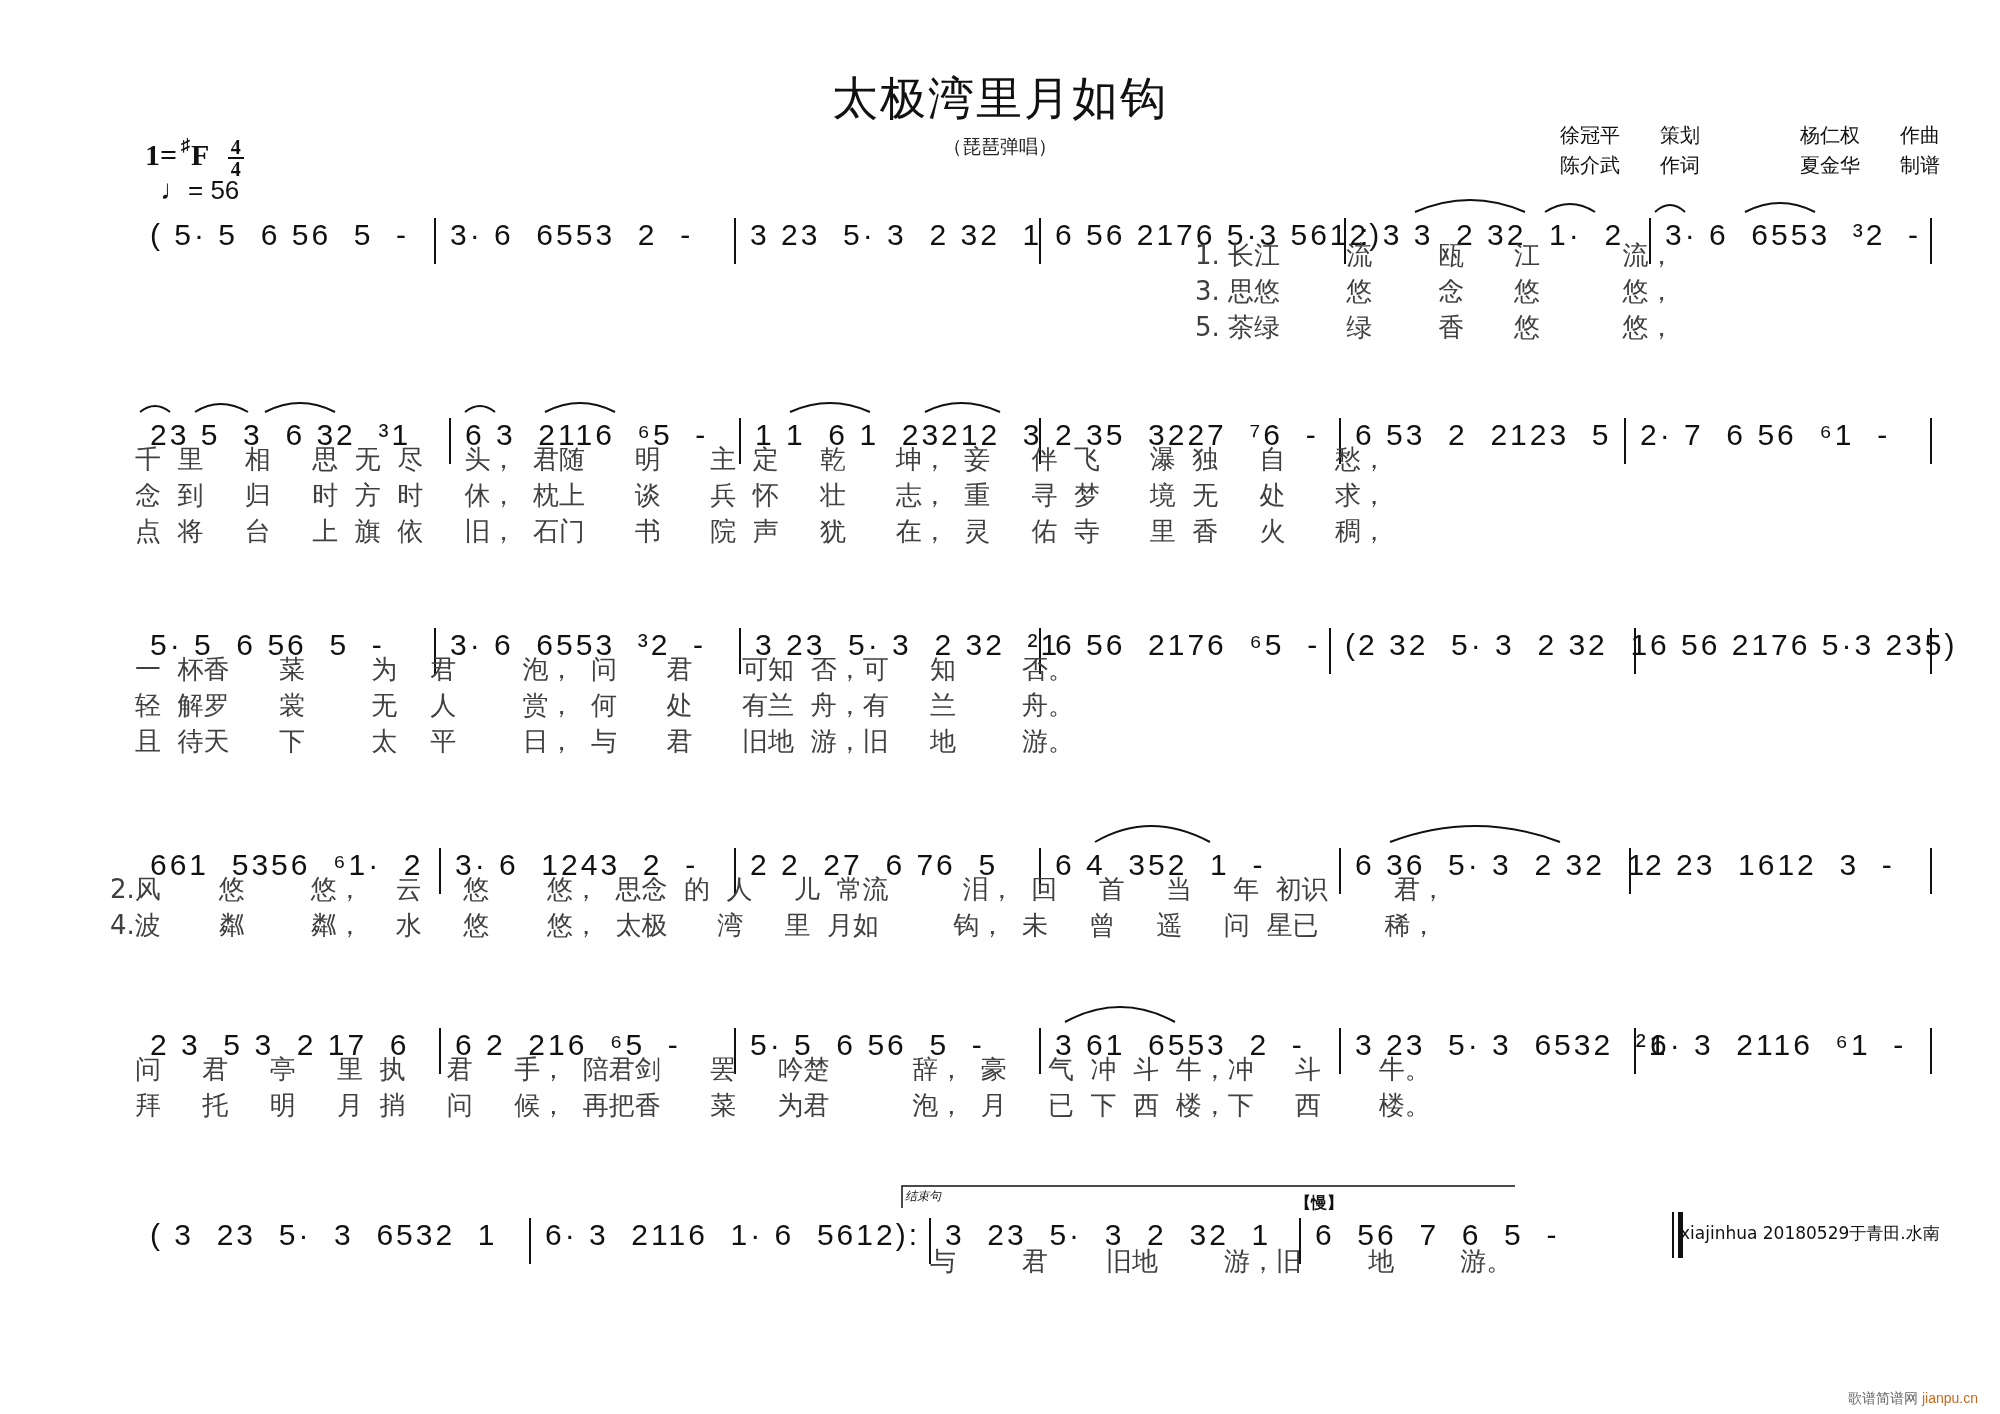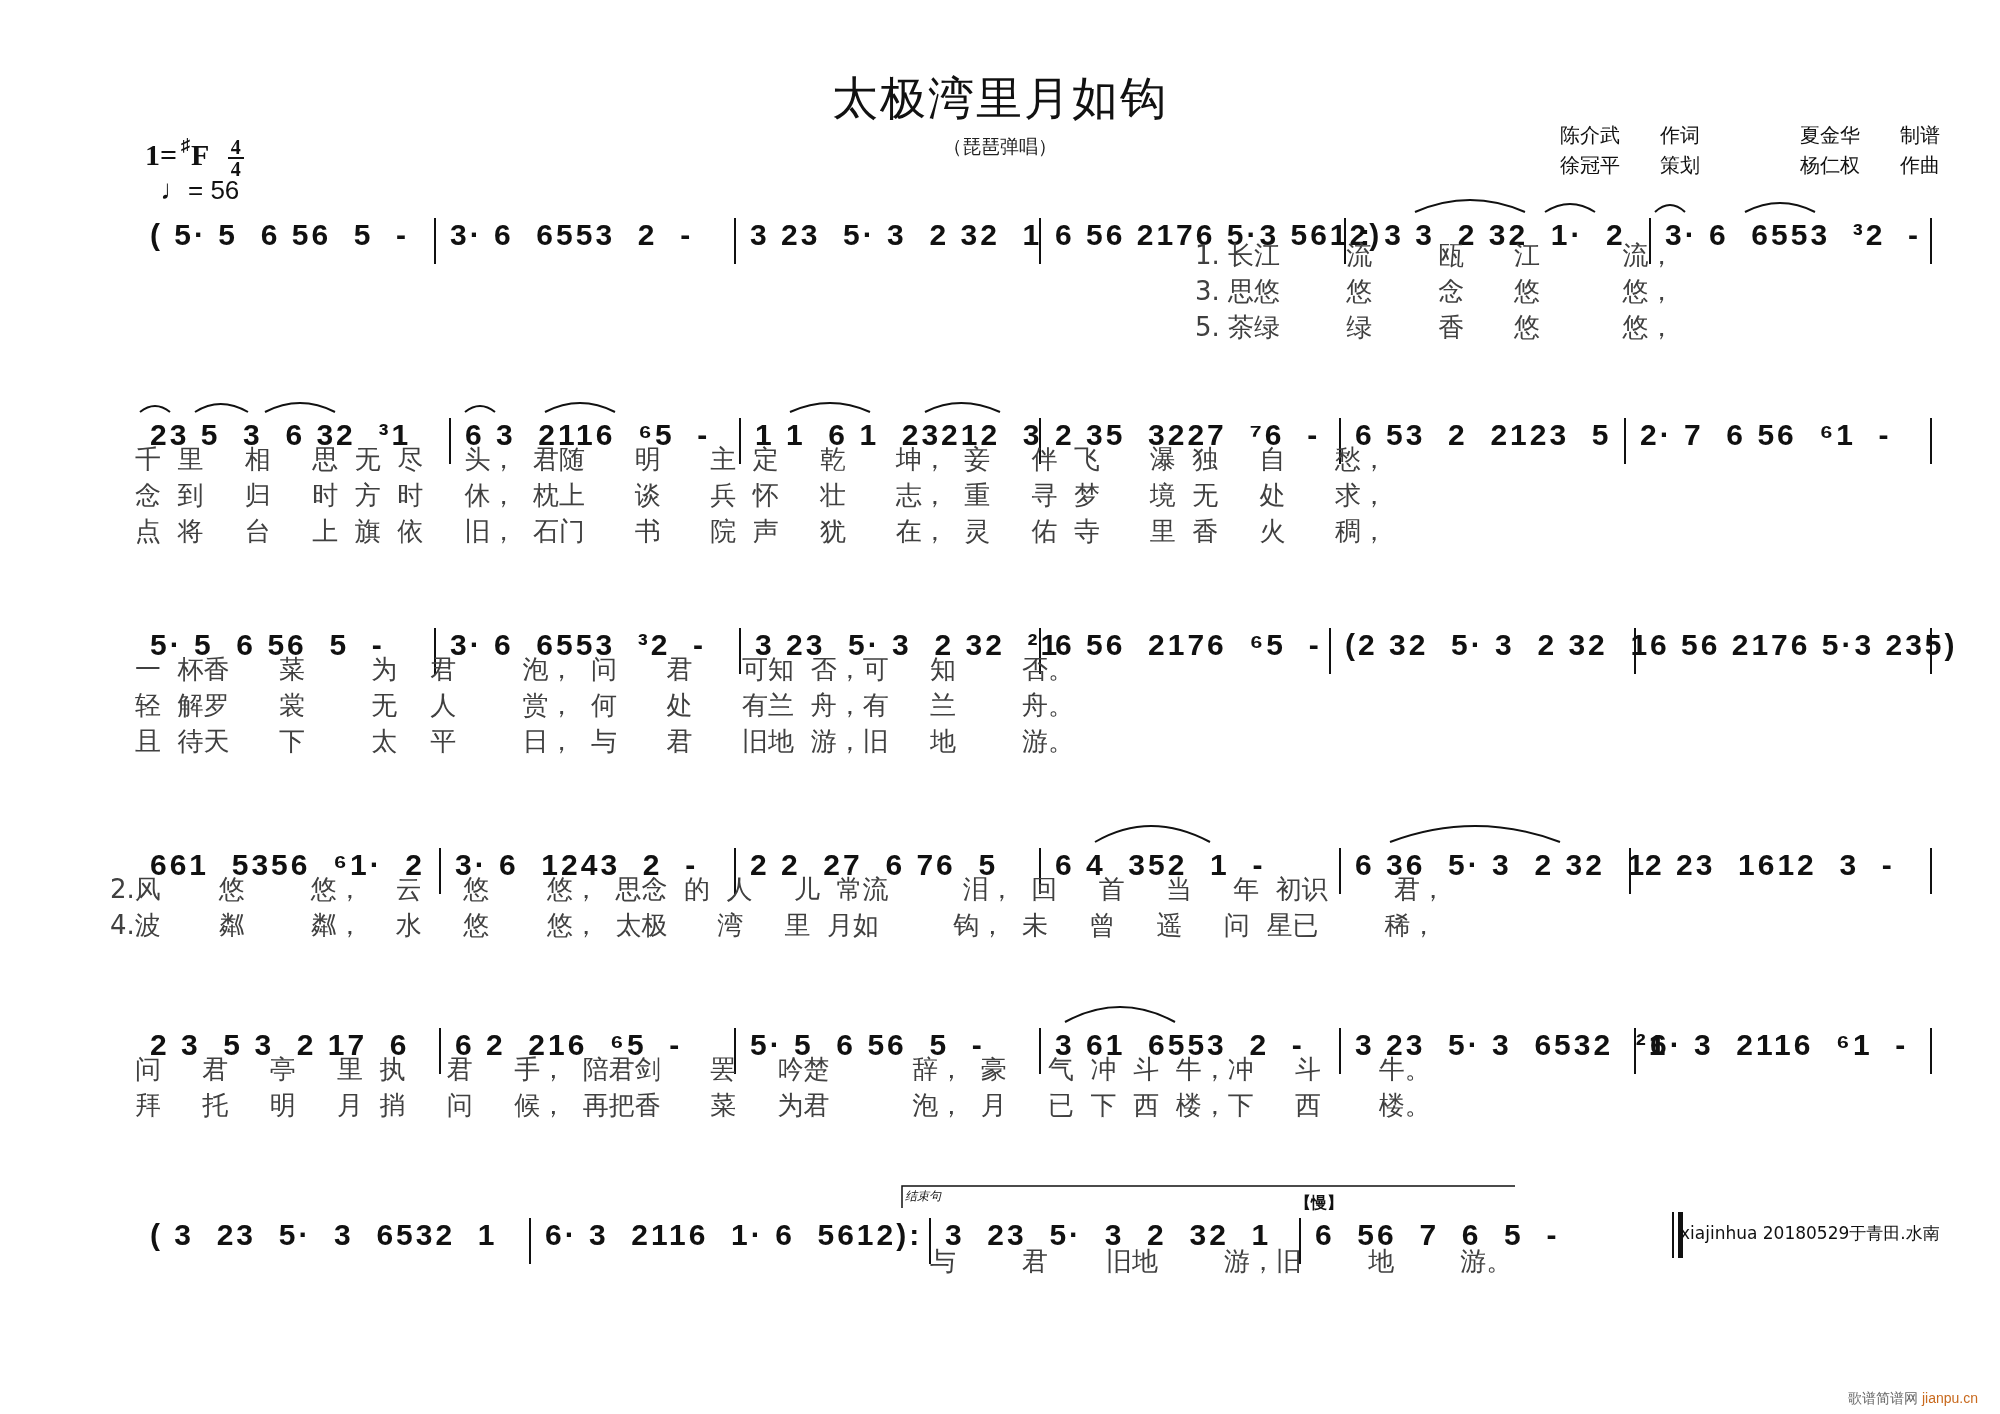--- a/index.html
+++ b/index.html
@@ -15,21 +15,21 @@
   .tempo { left: 160px; top: 174px; font-size: 26px; }
   .tempo .note { font-size: 28px; }
   .credits { left: 1560px; top: 120px; font-family: "DejaVu Sans", sans-serif; font-size: 20px; line-height: 30px; color: #111; }
   .credits .row { display: flex; }
   .credits .nm { width: 100px; }
   .credits .role { width: 120px; }
   .credits .gap { width: 20px; }
 
   .staff { position: absolute; left: 140px; width: 1790px; height: 50px; }
   .staff .bar { position: absolute; top: 0; width: 2px; height: 46px; background: #111; }
-  .m { position: absolute; top: 0; font-family: "Liberation Sans", sans-serif; font-weight: bold; font-size: 30px; letter-spacing: 3px; white-space: pre; }
+  .m { position: absolute; top: 0; font-family: "Liberation Sans", sans-serif; font-weight: normal; font-size: 30px; letter-spacing: 3px; white-space: pre; }
   .lyr { position: absolute; font-family: "DejaVu Sans", sans-serif; font-size: 26px; color: #404040; white-space: pre; letter-spacing: 0; }
   .slurs { position: absolute; left: 0; top: 0; width: 2000px; height: 1414px; pointer-events: none; }
   .bracket-label { font-size: 12px; font-style: italic; }
   .watermark { right: 22px; bottom: 6px; font-size: 14px; color: #666; }
   .watermark .site { color: #c8691d; }
   .signature { left: 1680px; top: 1222px; font-family: "DejaVu Sans", sans-serif; font-size: 17px; }
   .slow { left: 1295px; top: 1193px; font-size: 16px; font-weight: bold; }
 </style>
 </head>
 <body>
@@ -44,32 +44,32 @@
     <span class="bar"></span>
     <span>4</span>
   </span>
 </div>
 <div class="abs tempo">
   <span class="note">♩</span><span>= 56</span>
 </div>
 
 <div class="abs credits">
   <div class="row">
+    <span class="nm">徐冠平</span>
+    <span class="role">策划</span>
+    <span class="gap"></span>
+    <span class="nm">杨仁权</span>
+    <span>作曲</span>
+  </div>
+  <div class="row">
     <span class="nm">陈介武</span>
     <span class="role">作词</span>
     <span class="gap"></span>
     <span class="nm">夏金华</span>
     <span>制谱</span>
-  </div>
-  <div class="row">
-    <span class="nm">徐冠平</span>
-    <span class="role">策划</span>
-    <span class="gap"></span>
-    <span class="nm">杨仁权</span>
-    <span>作曲</span>
   </div>
 </div>
 
 <div id="score">
     <div class="staff" style="top: 218px;">
       <div class="m" style="left: 10px;">( 5· 5  6 56  5  -</div>
       <div class="m" style="left: 310px;">3· 6  6553  2  -</div>
       <div class="bar" style="left: 294px;"></div>
       <div class="m" style="left: 610px;">3 23  5· 3  2 32  1</div>
       <div class="bar" style="left: 594px;"></div>

